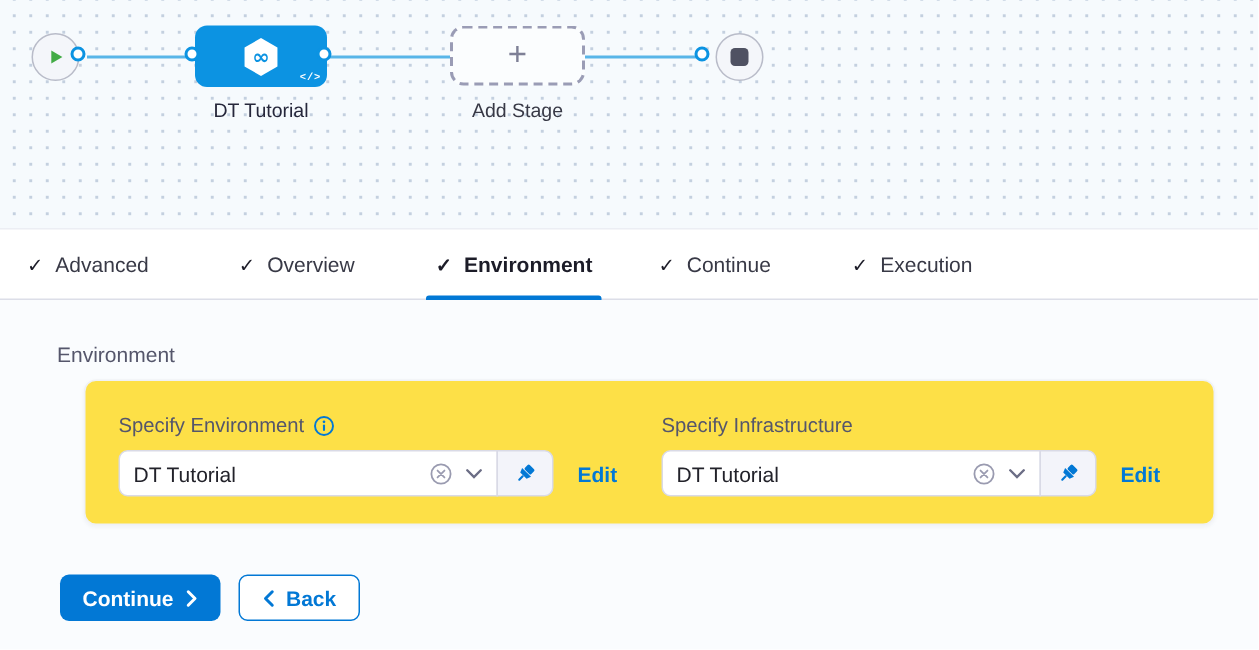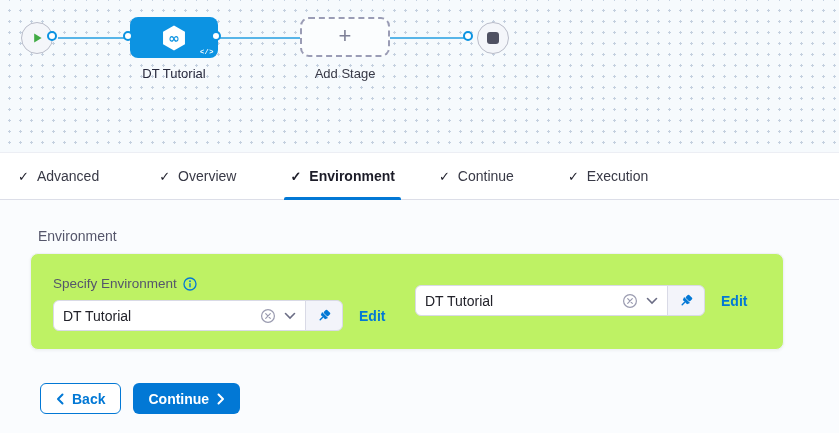--- a/index.html
+++ b/index.html
@@ -72,22 +72,22 @@
   .tab-underline {
     position:absolute; left:0; right:0; bottom:-1px; height:3px;
     background:#0278d5; border-radius:2px 2px 0 0; display:none;
   }
   .tab.active .tab-underline { display:block; }
 
   
   .content { position:absolute; left:0; top:200px; width:839px; height:233px; background:#fafcfe; }
   .section-heading { position:absolute; left:38px; top:28px; font-size:14px; color:#55566b; }
   .card {
-    position:absolute; left:30px; top:53px; width:754px; height:97px;
-    background:#bef264; border:1px solid #eff1f6; border-radius:8px;
+    position:absolute; left:56px; top:53px; width:754px; height:97px;
+    background:#fde047; border:1px solid #eff1f6; border-radius:8px;
     box-shadow:0 1px 3px rgba(40,41,61,0.05);
   }
   .fieldgroup { position:absolute; top:22px; }
   .fieldgroup-env { left:22px; }
   .fieldgroup-infra { left:384px; }
   .field-label-row { display:flex; align-items:center; gap:6px; font-size:13.5px; color:#55566b; }
   .input-row { margin-top:9px; display:flex; align-items:center; }
   .combo {
     display:flex; align-items:center; width:253px; height:31px;
     border:1px solid #d9dae6; border-radius:6px 0 0 6px; background:#fff; padding:0 9px;
@@ -227,20 +227,23 @@
                   <rect x="7.3" y="9.5" width="1.4" height="4.6" rx="0.7"></rect>
                 </g>
               </svg>
             </span>
           </div>
           <span class="edit-link">Edit</span>
         </div>
       </div>
 
       <div class="fieldgroup fieldgroup-infra">
+        <div class="field-label-row">
+          <span>Specify Infrastructure</span>
+        </div>
         <div class="input-row">
           <div class="combo">
             <input type="text" value="DT Tutorial" style="">
             <span class="combo-icon">
               <svg width="16" height="16" viewBox="0 0 16 16">
                 <circle cx="8" cy="8" r="6.4" fill="none" stroke="#9a9bb0" stroke-width="1.2"></circle>
                 <path d="M5.7 5.7 L10.3 10.3 M10.3 5.7 L5.7 10.3" stroke="#9a9bb0" stroke-width="1.2" stroke-linecap="round"></path>
               </svg>
             </span>
             <span class="combo-icon">
@@ -259,32 +262,32 @@
                 </g>
               </svg>
             </span>
           </div>
           <span class="edit-link">Edit</span>
         </div>
       </div>
     </div>
 
     <div class="footer">
+      <button class="btn btn-continue">
+        <span>Continue</span>
+        <span style="display:flex;">
+          <svg width="8" height="12" viewBox="0 0 8 12">
+            <path d="M1.5 1.5 L6 6 L1.5 10.5" fill="none" stroke="#ffffff" stroke-width="2" stroke-linecap="round" stroke-linejoin="round"></path>
+          </svg>
+        </span>
+      </button>
       <button class="btn btn-back">
         <span style="display:flex;">
           <svg width="8" height="12" viewBox="0 0 8 12">
             <path d="M6.5 1.5 L2 6 L6.5 10.5" fill="none" stroke="#0278d5" stroke-width="2" stroke-linecap="round" stroke-linejoin="round"></path>
           </svg>
         </span>
         <span>Back</span>
       </button>
-      <button class="btn btn-continue">
-        <span>Continue</span>
-        <span style="display:flex;">
-          <svg width="8" height="12" viewBox="0 0 8 12">
-            <path d="M1.5 1.5 L6 6 L1.5 10.5" fill="none" stroke="#ffffff" stroke-width="2" stroke-linecap="round" stroke-linejoin="round"></path>
-          </svg>
-        </span>
-      </button>
     </div>
   </div>
 
 </div>
 
 </body></html>

